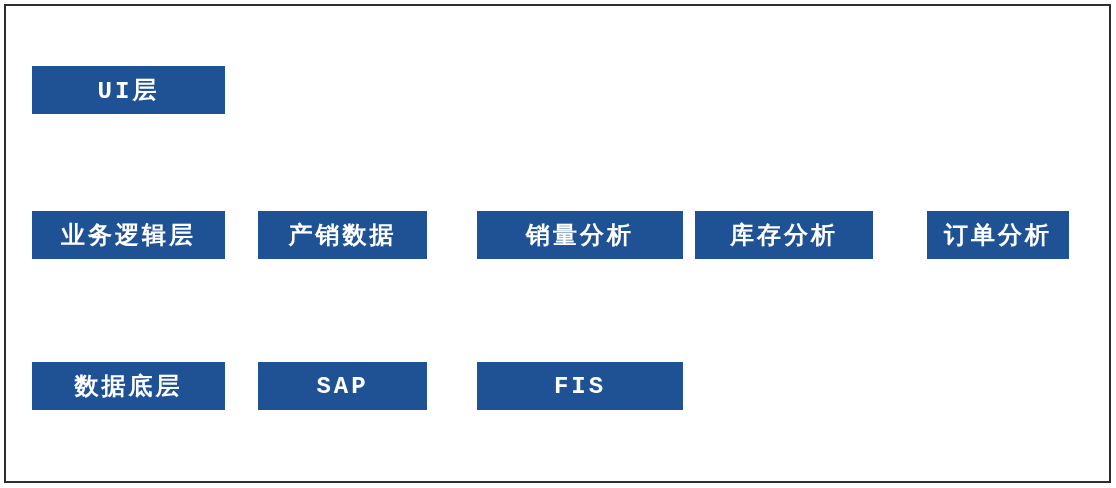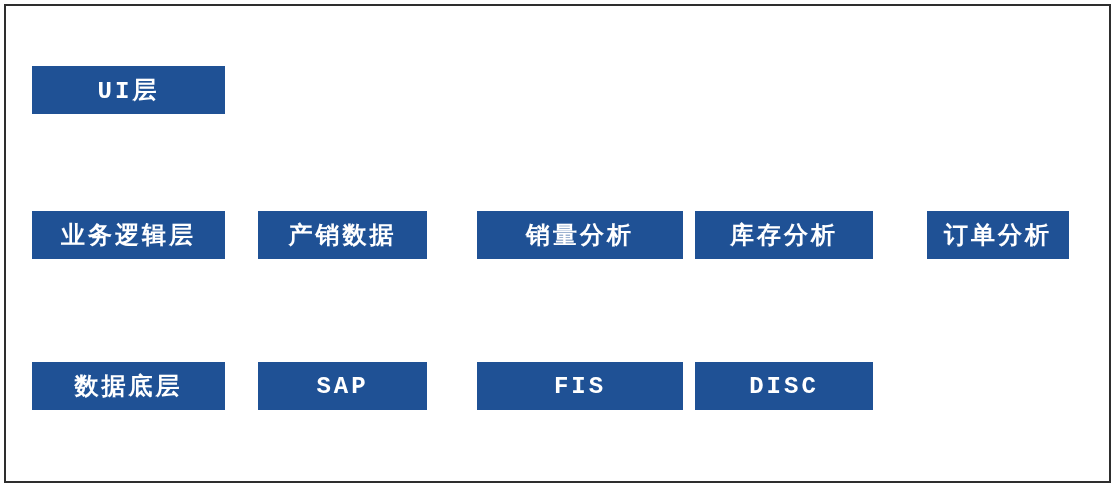--- a/index.html
+++ b/index.html
@@ -61,14 +61,13 @@
 
   <div class="box r2 c0">业务逻辑层</div>
   <div class="box r2 c1">产销数据</div>
   <div class="box r2 c2">销量分析</div>
   <div class="box r2 c3">库存分析</div>
   <div class="box r2 c4">订单分析</div>
 
   <div class="box r3 c0">数据底层</div>
   <div class="box r3 c2">FIS</div>
   <div class="box r3 c1">SAP</div>
-  <div class="box r3 c3">DISC</div>
 </div>
 
 </body></html>

